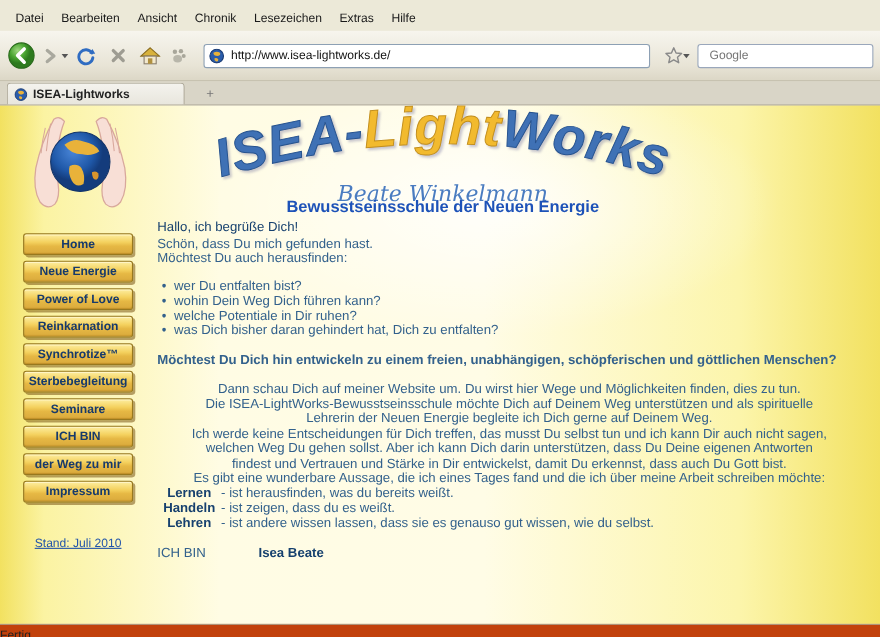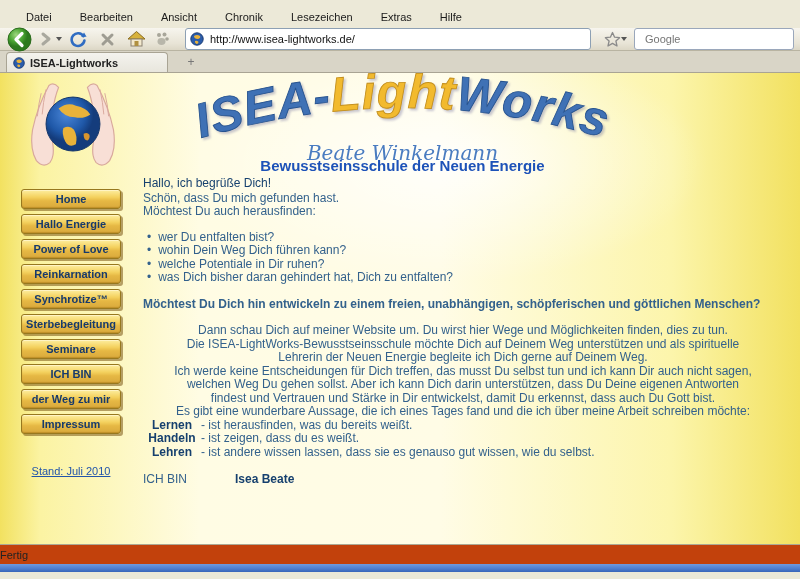--- a/index.html
+++ b/index.html
@@ -1,23 +1,23 @@
 <!DOCTYPE html>
 <html><head>
 <meta charset="utf-8">
 <style>
   html,body{margin:0;padding:0;}
   body{font-family:"Liberation Sans",sans-serif;background:#ece9d8;}
   .window{position:relative;width:800px;height:579px;overflow:hidden;background:#ece9d8;}
 
   
   .menubar{height:28px;background:#ece9d8;display:flex;align-items:flex-end;padding:0 0 3px 6px;box-sizing:border-box;}
-  .menu-item{font-size:11px;color:#1a1a1a;padding:2px 8px;cursor:default;margin-left:12px;}
-
-  .toolbar{height:23px;background:linear-gradient(180deg,#f7f5ee 0%,#e8e4d6 70%,#dcd7c6 100%);
+  .menu-item{font-size:11px;color:#1a1a1a;padding:2px 8px;cursor:default;}
+
+  .toolbar{height:46px;background:linear-gradient(180deg,#f7f5ee 0%,#e8e4d6 70%,#dcd7c6 100%);
     border-bottom:1px solid #b9b4a2;display:flex;align-items:center;padding:0 6px;box-sizing:border-box;gap:3px;}
   .tb-btn{display:flex;align-items:center;justify-content:center;width:26px;height:26px;}
   .tb-btn.small{width:20px;}
   .caret{width:0;height:0;border-left:3px solid transparent;border-right:3px solid transparent;border-top:4px solid #555;margin-left:-2px;}
   .urlbar{flex:1;height:20px;background:#fff;border:1px solid #8da0b4;border-radius:3px;display:flex;align-items:center;
     padding:0 4px;gap:4px;margin:0 6px 0 10px;}
   .urlbar input{border:none;outline:none;flex:1;font-size:11px;font-family:"Liberation Sans",sans-serif;color:#111;background:transparent;}
   .star-wrap{display:flex;align-items:center;gap:2px;padding:0 4px;}
   .searchbox{width:150px;height:20px;background:#fff;border:1px solid #9aa7bb;border-radius:3px;display:flex;align-items:center;padding:0 4px;gap:4px;}
   .searchbox input{border:none;outline:none;flex:1;font-size:11px;font-family:"Liberation Sans",sans-serif;color:#999;background:transparent;}
@@ -200,21 +200,21 @@
         </g>
 
         <circle cx="55" cy="48" r="28" fill="url(#gl)" stroke="#123468" stroke-width="1"></circle>
         <path d="M40 32 q9 -7 18 -3 q11 2 15 9 q-7 5 -16 3 q-11 0 -17 -9" fill="#e9b23a"></path>
         <path d="M45 52 q7 -3 11 2 q4 7 2 15 q-7 4 -11 -3 q-4 -8 -2 -14" fill="#e9b23a"></path>
         <path d="M66 58 q4 -2 6 1 q1 4 -2 6 q-4 0 -4 -7" fill="#d9952d"></path>
       </svg>
 
       <nav class="nav">
         <div class="nav-btn">Home</div>
-        <div class="nav-btn">Hallo Energie</div>
+        <div class="nav-btn">Neue Energie</div>
         <div class="nav-btn">Power of Love</div>
         <div class="nav-btn">Reinkarnation</div>
         <div class="nav-btn">Synchrotize™</div>
         <div class="nav-btn">Sterbebegleitung</div>
         <div class="nav-btn">Seminare</div>
         <div class="nav-btn">ICH BIN</div>
         <div class="nav-btn">der Weg zu mir</div>
         <div class="nav-btn">Impressum</div>
       </nav>
 

